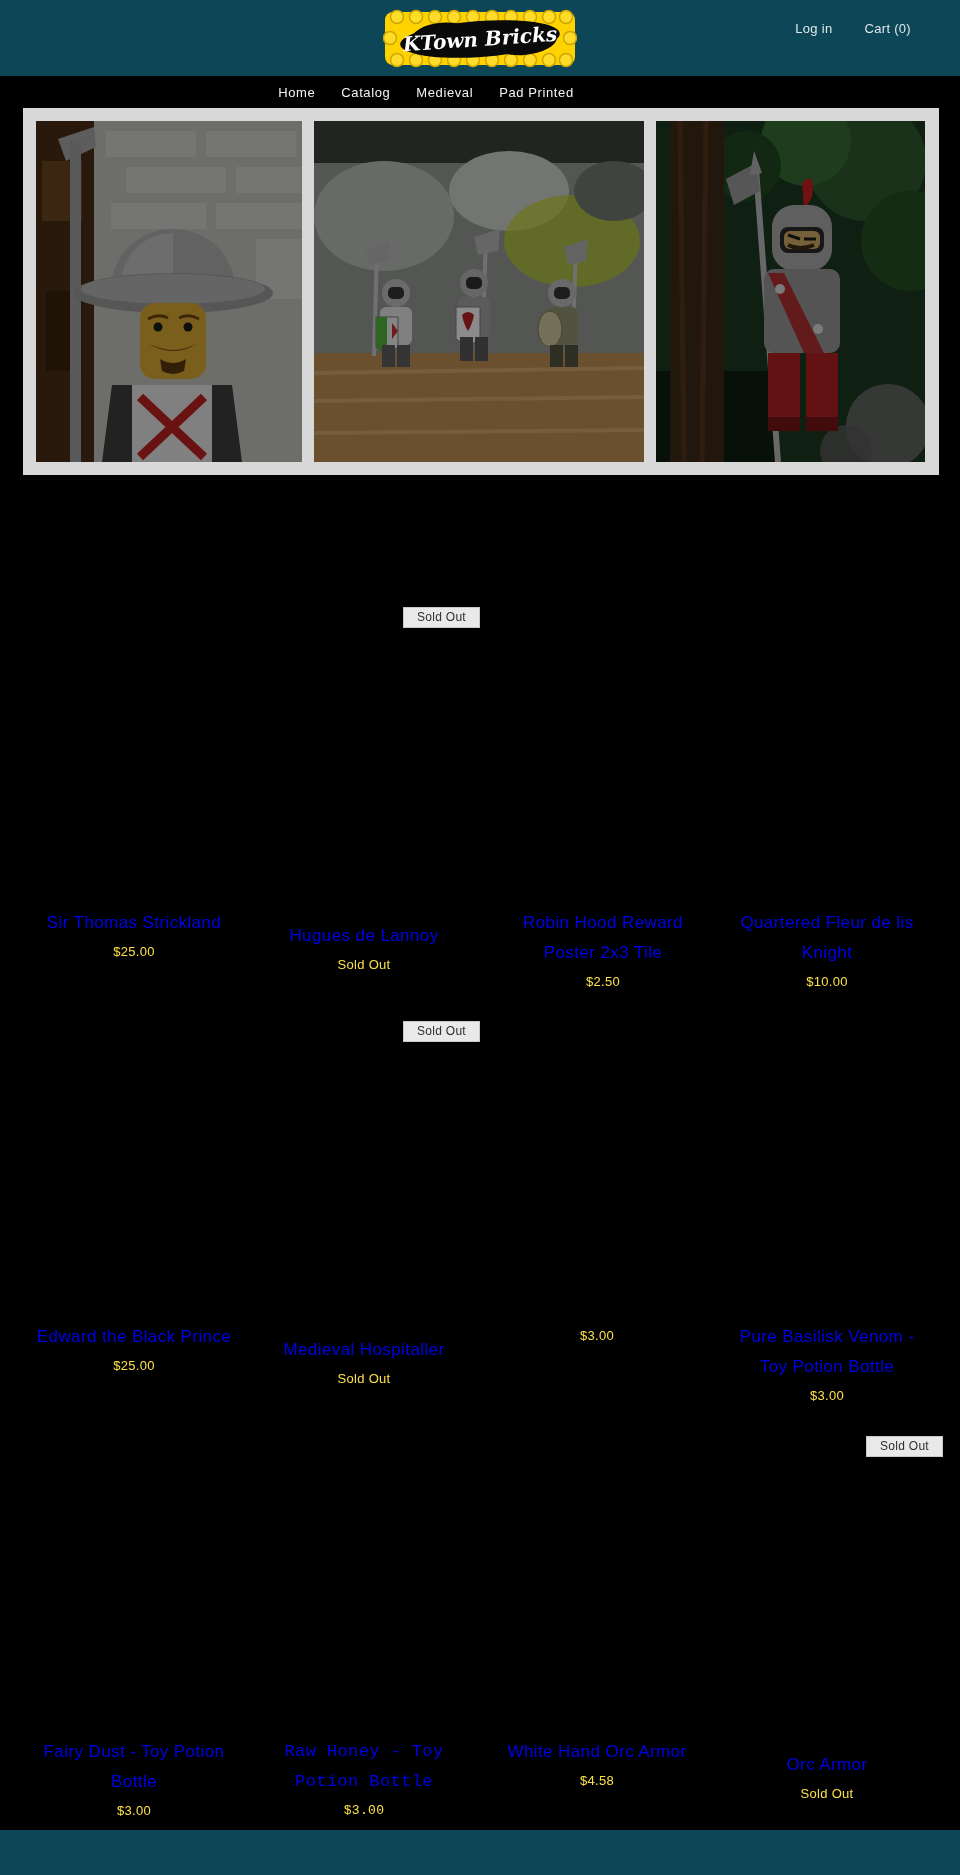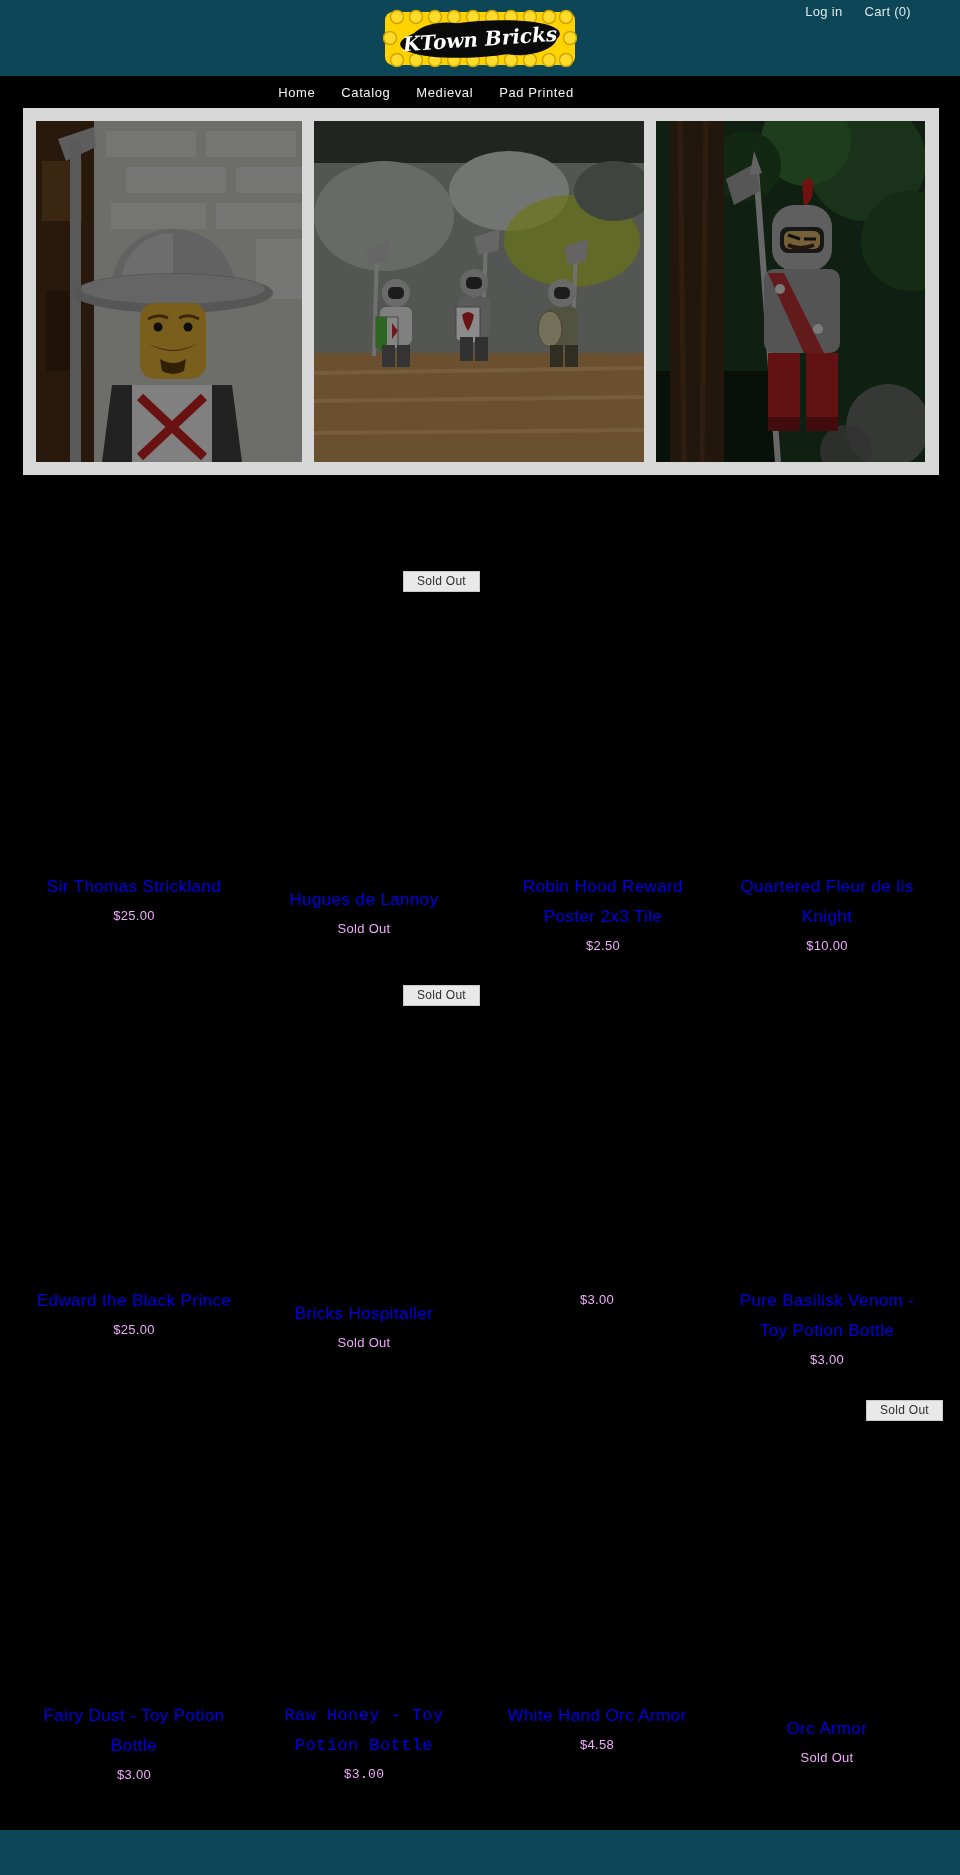--- a/index.html
+++ b/index.html
@@ -7,21 +7,21 @@
   body {
     width:960px; height:1875px; position:relative; overflow:hidden;
     font-family:"Liberation Sans", sans-serif;
   }
   
   .site-header {
     position:absolute; left:0; top:0; width:960px; height:76px;
     background:#0d4657;
   }
   .header-links {
-    position:absolute; top:4px; right:49px; display:flex; gap:22px;
+    position:absolute; top:21px; right:49px; display:flex; gap:32px;
     font-size:13px; color:#dde8ea; letter-spacing:.3px;
   }
   .header-links a { color:#dde8ea; text-decoration:none; cursor:pointer; }
   .logo-wrap { position:absolute; left:383px; top:9px; width:194px; height:59px; cursor:pointer; }
   
   .main-nav {
     position:absolute; left:0; top:76px; width:852px; height:32px;
     background:#000; display:flex; justify-content:center; align-items:center; gap:26px;
   }
   .nav-link {
@@ -29,37 +29,37 @@
   }
   
   .hero-carousel {
     position:absolute; left:23px; top:108px; width:916px; height:367px;
     background:#d8d8d8; display:flex; gap:12px; padding:13px; overflow:hidden;
   }
   .hero-slide { height:341px; position:relative; flex:none; cursor:pointer; }
   .hero-slide svg { display:block; }
   
   .product-grid { position:absolute; left:0; top:0; width:960px; height:1875px; }
-  .product-cell { position:absolute; width:220px; height:420px; }
+  .product-cell { position:absolute; width:220px; height:420px;margin-top:36px; }
   .product-image {
     position:absolute; left:0; top:0; width:220px; height:290px; display:block; cursor:pointer;
     background:#000;
   }
   .sold-badge {
     position:absolute; top:0; right:-6px; background:#e9e9e9; border:1px solid #c9c9c9;
     color:#2e2e2e; font-size:12px; line-height:19px; padding:0 13px; letter-spacing:.3px;
     white-space:nowrap; z-index:3;
   }
   .caption { position:absolute; left:0; width:220px; text-align:center; padding:0 8px; }
   .product-title {
     display:block; color:#0000e8; font-size:17px; line-height:30px; letter-spacing:.4px;
     text-decoration:none; cursor:pointer;
   }
   .product-price {
-    margin-top:5px; color:#f0abfc; font-size:13px; line-height:18px; letter-spacing:.3px;
+    margin-top:5px; color:#fde047; font-size:13px; line-height:18px; letter-spacing:.3px;
   }
   
   .site-footer {
     position:absolute; left:0; top:1830px; width:960px; height:45px; background:#0d4657;
   }
 </style>
 </head>
 <body>
 
 <div class="site-header">
@@ -274,21 +274,21 @@
       <a class="product-image"></a>
       <div class="caption" style="top: 301px;">
         <a class="product-title">Edward the Black Prince</a>
         <div class="product-price">$25.00</div>
       </div>
     </div>
     <div class="product-cell" style="left: 254px; top: 985px;">
       <a class="product-image"></a>
       <span class="sold-badge">Sold Out</span>
       <div class="caption" style="top: 314px;">
-        <a class="product-title">Bricks Hospitaller</a>
+        <a class="product-title">Medieval Hospitaller</a>
         <div class="product-price">Sold Out</div>
       </div>
     </div>
     <div class="product-cell" style="left: 487px; top: 985px;">
       <a class="product-image"></a>
       <div class="caption" style="top: 301px;">
         <div class="product-price">$3.00</div>
       </div>
     </div>
     <div class="product-cell" style="left: 717px; top: 985px;">

